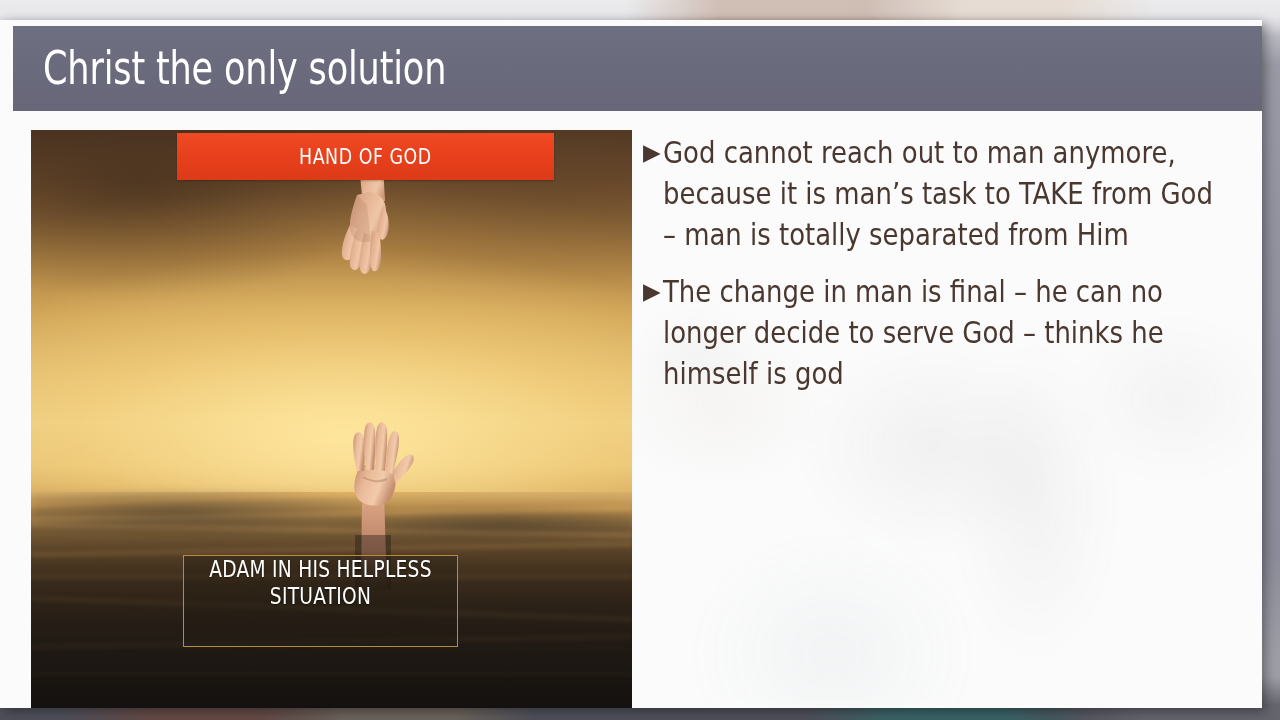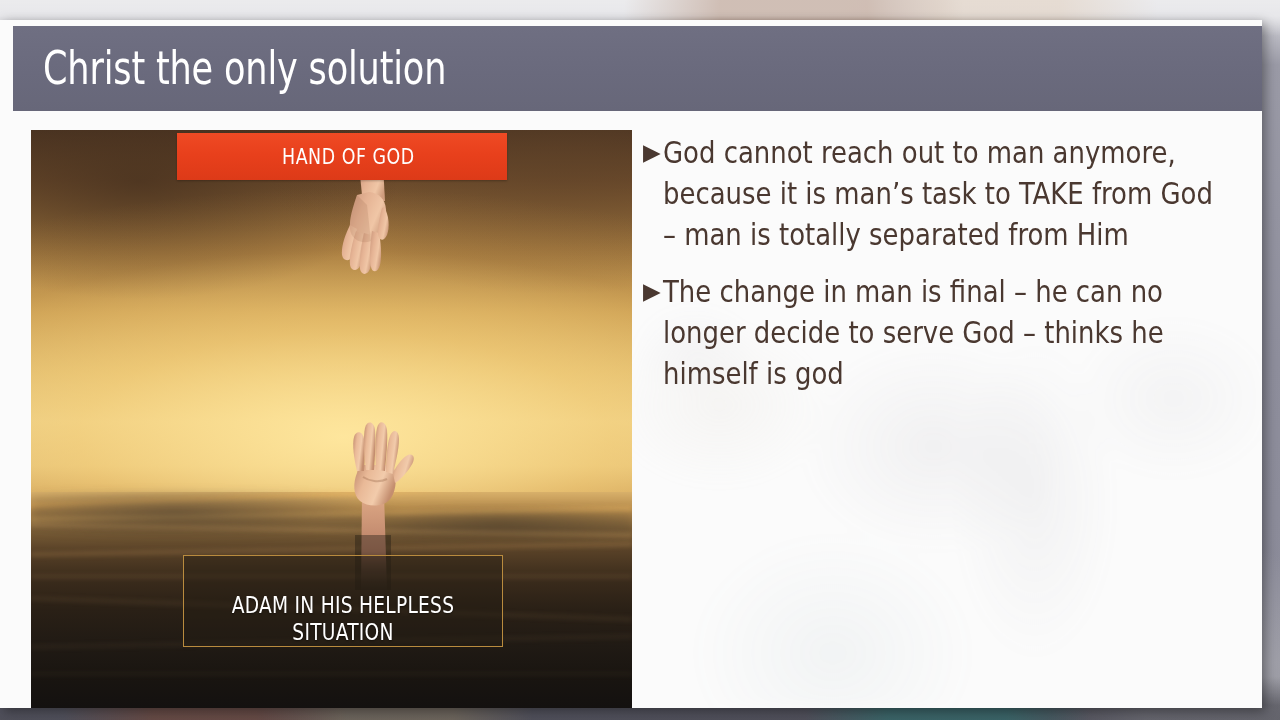--- a/index.html
+++ b/index.html
@@ -175,51 +175,50 @@
     top: 285px;
     width: 92px;
     height: 175px;
   }
 
   
   #hand-of-god-banner {
     position: absolute;
     left: 146px;
     top: 3px;
-    width: 318px;
+    width: 377px;
     height: 47px;
     background: linear-gradient(180deg, #ef4a24 0%, #e8401c 46%, #dd3a18 100%);
     display: flex;
     align-items: center;
     justify-content: center;
     box-shadow: 0 1px 2px rgba(0,0,0,0.25);
-    padding-left: 12px;
   }
   #hand-of-god-banner-label {
     color: #ffffff;
     font-size: 22px;
     letter-spacing: 0.6px;
     font-family: "Liberation Sans Narrow", "DejaVu Sans Condensed", "Liberation Sans", sans-serif;
     transform: scaleX(0.88);
     white-space: nowrap;
   }
 
   
   #adam-caption-box {
     position: absolute;
     left: 152px;
     top: 425px;
-    width: 320px;
+    width: 275px;
     height: 92px;
     border: 1px solid #b98b3e;
     background: rgba(36,28,20,0.42);
     display: flex;
     flex-direction: column;
     align-items: center;
-    justify-content: flex-end;
+    justify-content: flex-start;
     padding: 0 10px;
     box-sizing: border-box;
   }
   #adam-caption-label {
     color: #ffffff;
     font-size: 23px;
     line-height: 1.18;
     text-align: center;
     letter-spacing: 0.3px;
     font-family: "Liberation Sans Narrow", "DejaVu Sans Condensed", "Liberation Sans", sans-serif;

